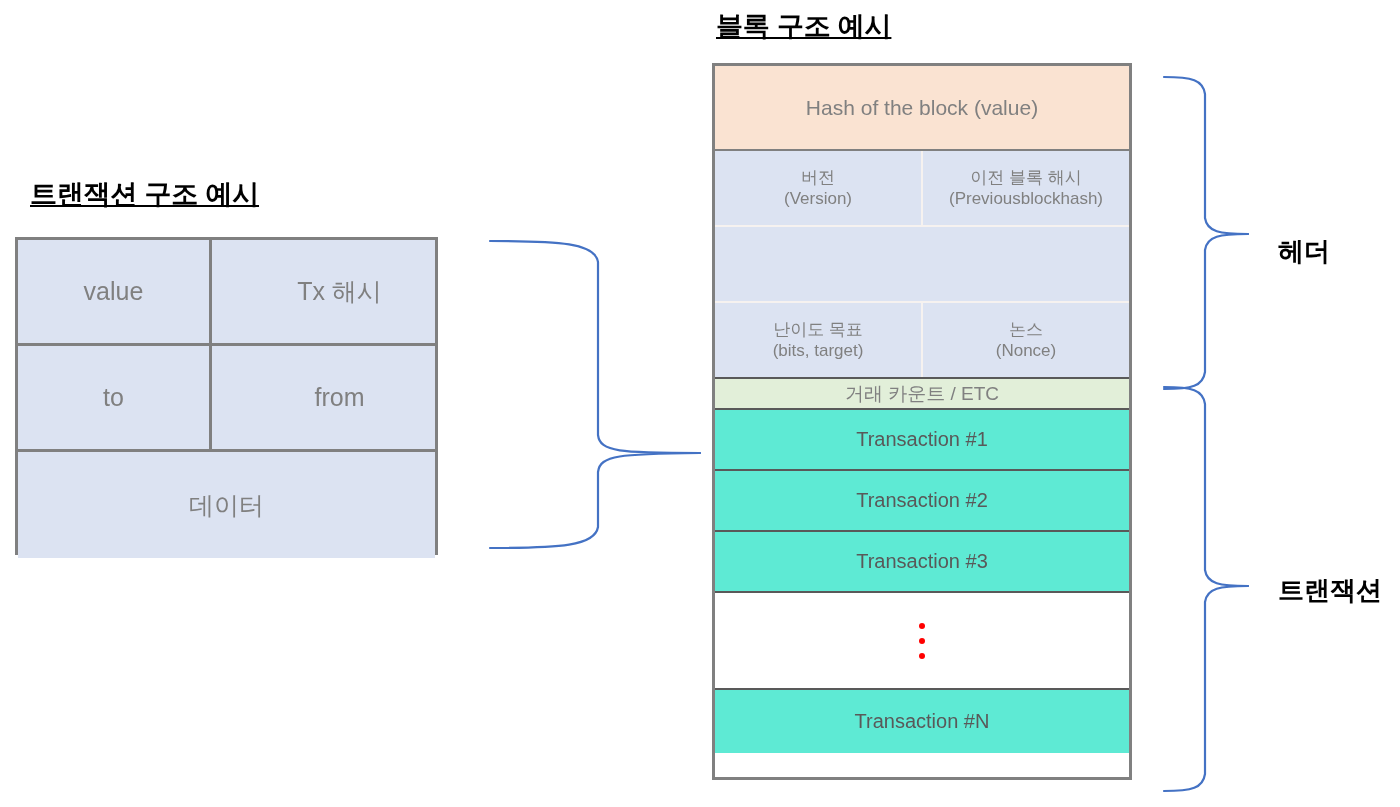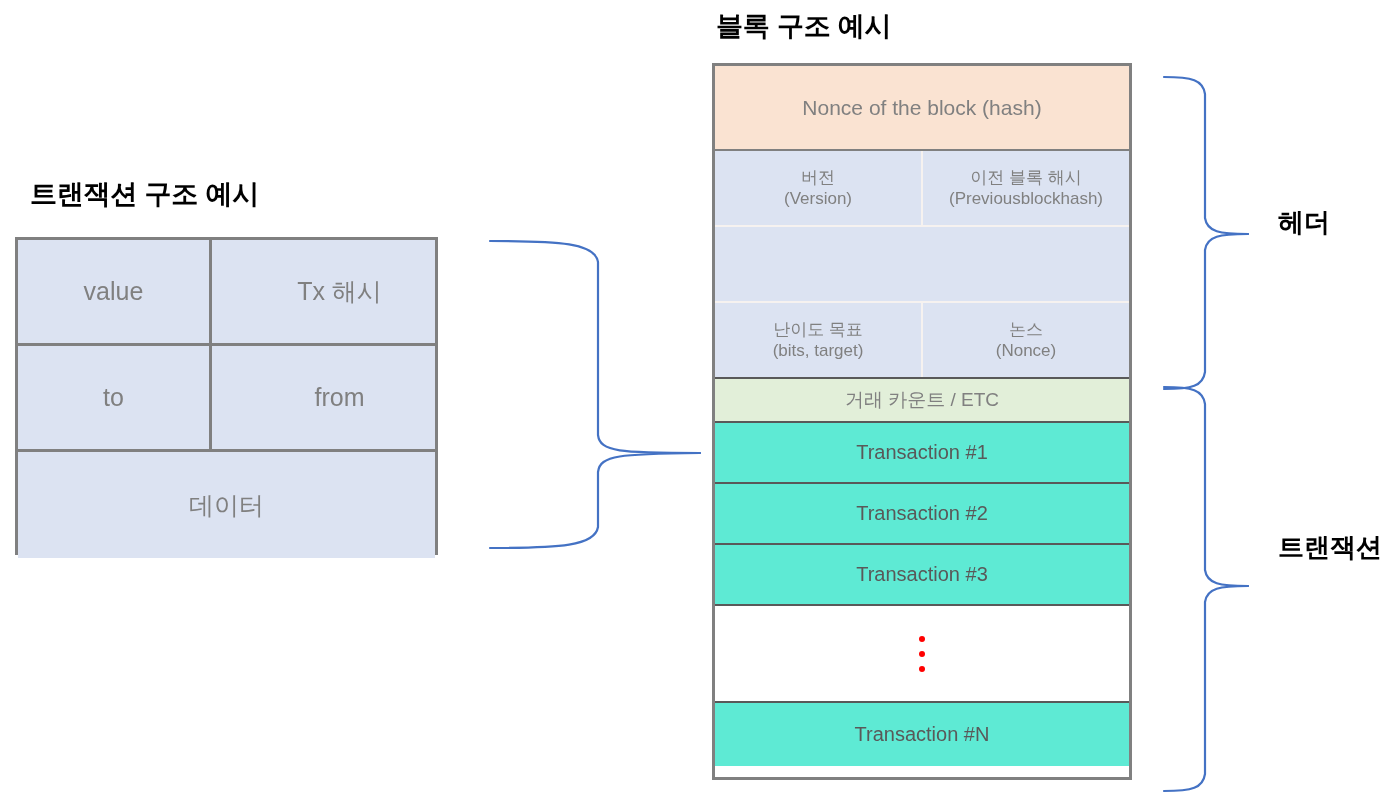--- a/index.html
+++ b/index.html
@@ -23,34 +23,36 @@
   }
 
   
   .title {
     position: absolute;
     font-size: 27px;
     font-weight: bold;
     color: #000000;
     white-space: nowrap;
     letter-spacing: -0.2px;
+    text-decoration: underline;
   }
   #tx-title   { left: 30px;  top: 176px; }
   #block-title{ left: 716px; top: 8px;  }
 
   
   .brace-label {
     position: absolute;
     font-size: 26px;
     font-weight: bold;
     color: #000000;
     white-space: nowrap;
+    margin-top: 29px;
   }
   #label-header { left: 1278px; top: 205px; }
-  #label-tx     { left: 1278px; top: 530px; }
+  #label-tx     { left: 1278px; top: 544px; }
 
   
   #tx-table {
     position: absolute;
     left: 15px;
     top: 237px;
     width: 423px;
     height: 318px;
     box-sizing: border-box;
     border: 3px solid #808080;
@@ -115,21 +117,21 @@
     flex-direction: column;
     align-items: center;
     justify-content: center;
     color: #808080;
     font-size: 17px;
     line-height: 1.25;
     box-sizing: border-box;
   }
   .hdr-cell.first { border-right: 2px solid #f6f2f0; }
   #row-count {
-    height: 46px;
+    height: 33px;
     background: #e2efd9;
     color: #808080;
     font-size: 19px;
     border-top: 2px solid #595959;
     border-bottom: 2px solid #595959;
   }
   .txn-row {
     height: 61px;
     background: #5eead4;
     color: #595959;
@@ -178,21 +180,21 @@
       <div class="tx-cell left-cell">to</div>
       <div class="tx-cell">from</div>
     </div>
     <div class="tx-row r3">
       <div class="tx-cell full">데이터</div>
     </div>
   </div>
 
   <div id="block">
 
-    <div class="blk-row" id="row-hash">Nonce of the block (hash)</div>
+    <div class="blk-row" id="row-hash">Hash of the block (value)</div>
 
     <div class="hdr-row sep">
       <div class="hdr-cell first">
         <span>버전</span>
         <span>(Version)</span>
       </div>
       <div class="hdr-cell">
         <span>이전 블록 해시</span>
         <span>(Previousblockhash)</span>
       </div>

